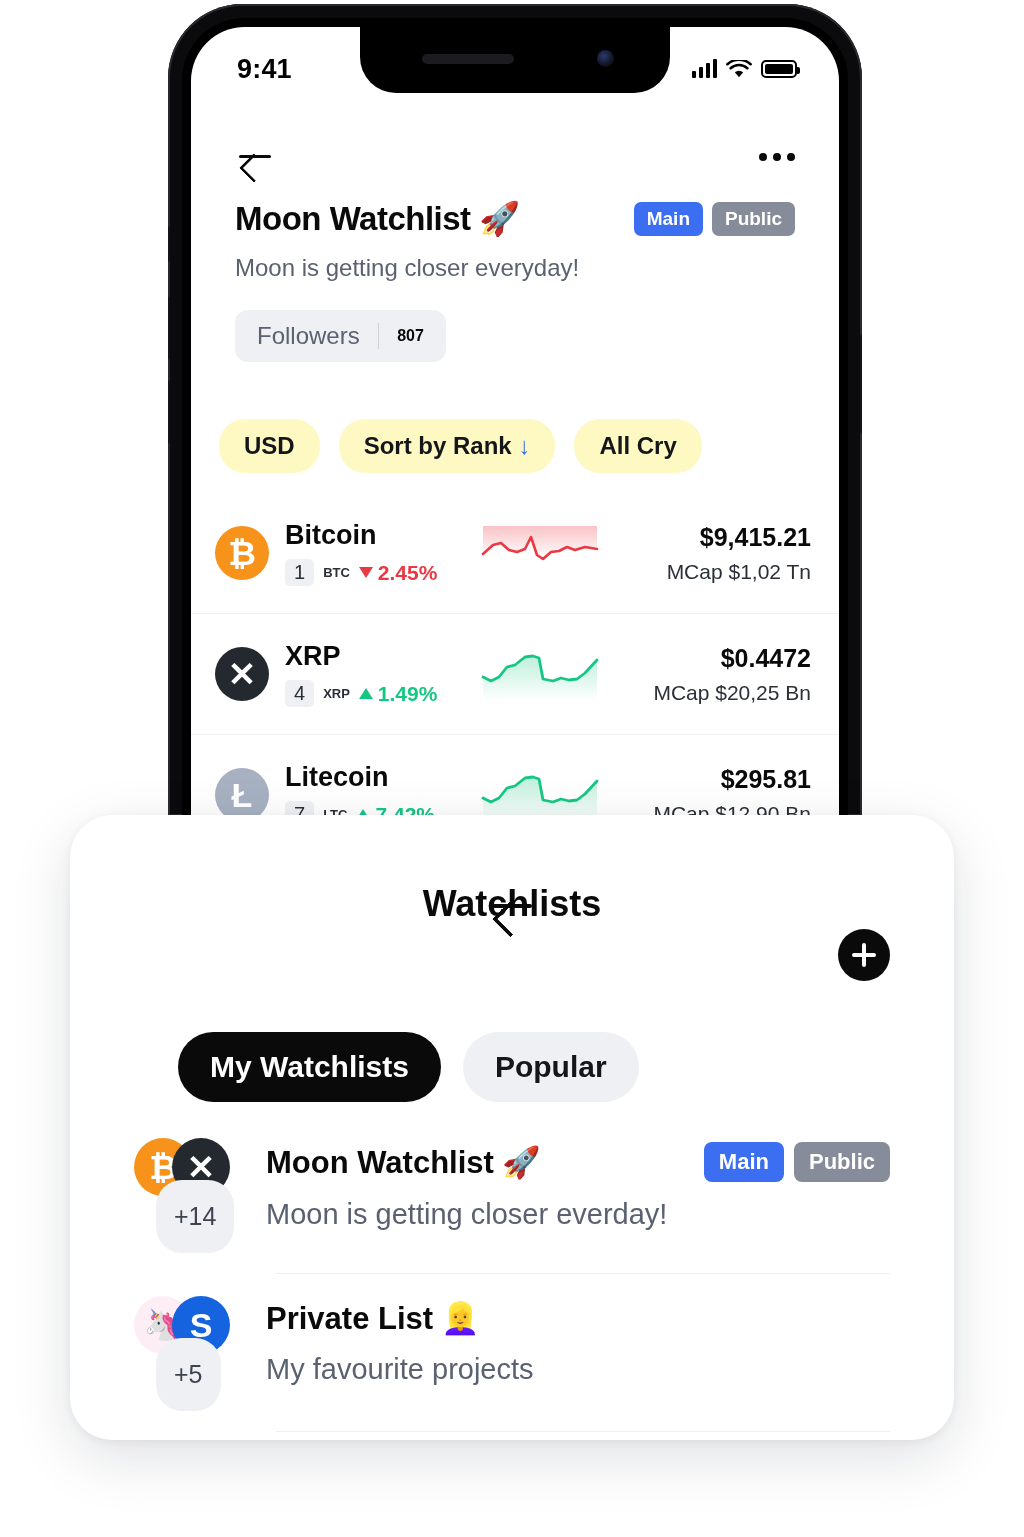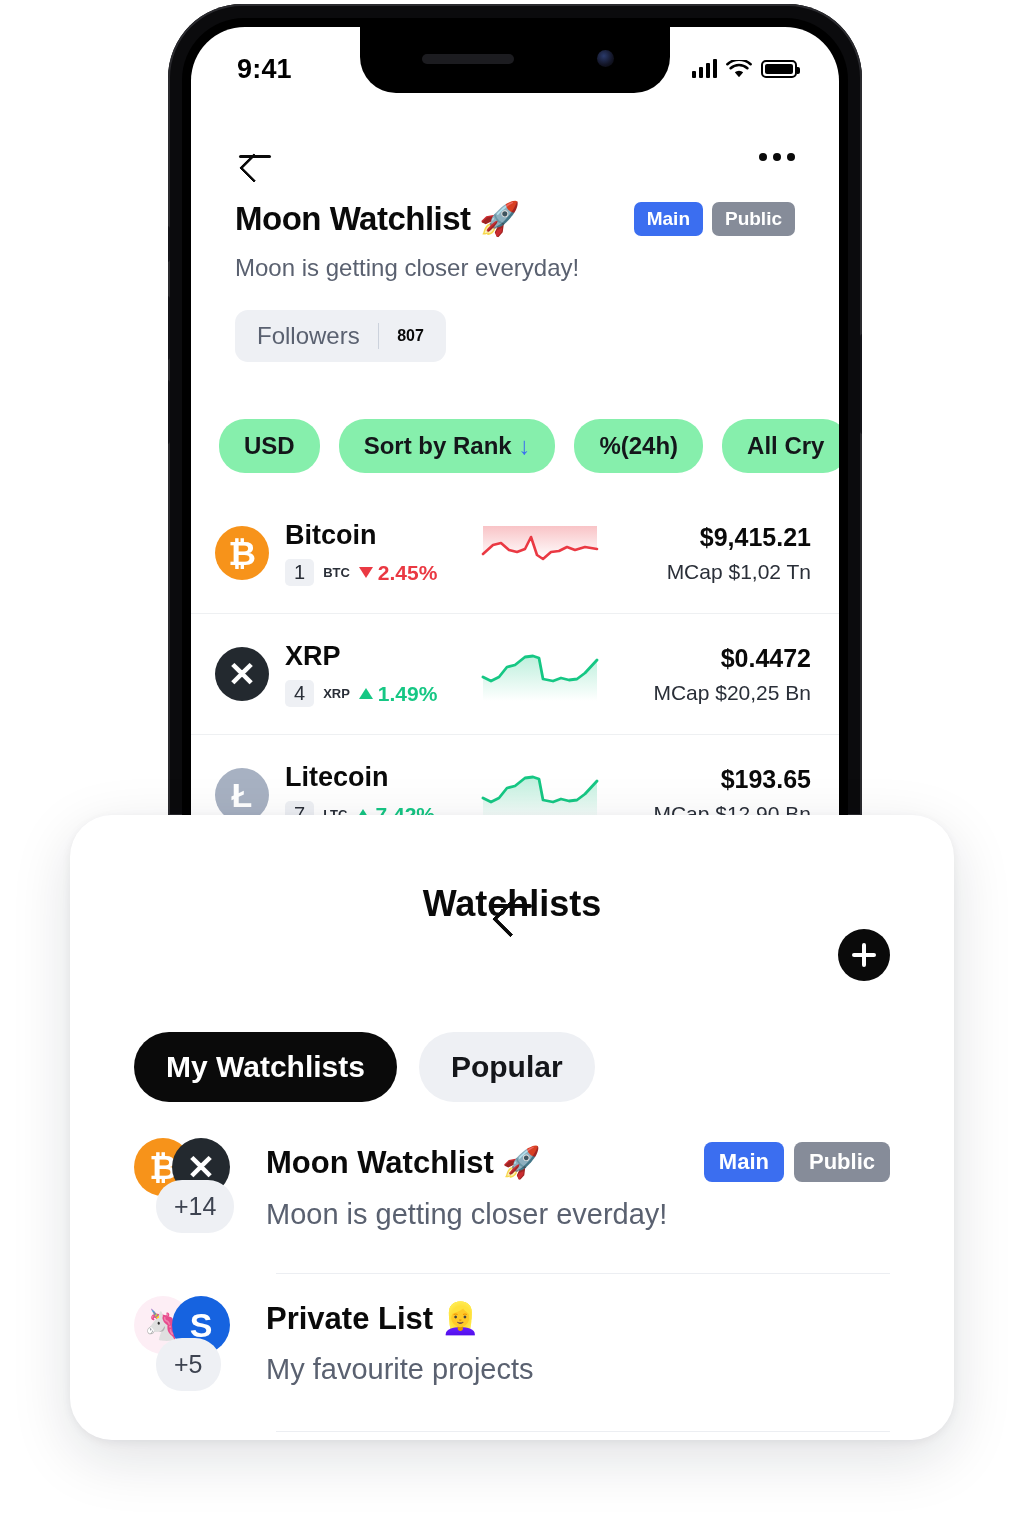--- a/index.html
+++ b/index.html
@@ -113,21 +113,21 @@
     margin-top: 28px; display: inline-flex; align-items: center;
     background: #eef0f4; border-radius: 13px; padding: 12px 22px; gap: 18px;
   }
   .followers .lab { font-size: 24px; color: #5a6170; }
   .followers .divider { width: 1.5px; height: 26px; background: #ccd2dc; }
   .followers .val { font-size: 16px; font-weight: bold; color: #0a0a0a; }
 
   
   .chips { position: absolute; top: 392px; left: 0; right: 0; padding-left: 28px; display: flex; gap: 19px; }
   .chip {
-    background: #86efac; border-radius: 26px; padding: 13px 25px;
+    background: #fef9c3; border-radius: 26px; padding: 13px 25px;
     font-size: 24px; font-weight: bold; color: #14161a; white-space: nowrap; flex: none;
   }
   .chip .arrow { color: #3b6ef0; font-weight: bold; }
 
   
   .coins { position: absolute; top: 466px; left: 0; right: 0; }
   .coin-row {
     display: flex; align-items: center; padding: 18px 28px 18px 24px;
     border-bottom: 1.5px solid #eef0f2; height: 121px;
   }
@@ -174,21 +174,21 @@
     position: absolute; left: 0; right: 0; text-align: center;
     font-size: 36px; font-weight: bold; color: #0a0a0a; pointer-events: none;
   }
   .sheet-add {
     margin-left: auto; width: 52px; height: 52px; border-radius: 50%; background: #0a0a0a;
     display: flex; align-items: center; justify-content: center; position: relative;
   }
   .sheet-add::before { content:''; position: absolute; width: 24px; height: 4.4px; background: #fff; border-radius: 2px; }
   .sheet-add::after { content:''; position: absolute; width: 4.4px; height: 24px; background: #fff; border-radius: 2px; }
 
-  .sheet-tabs { display: flex; gap: 22px; padding: 51px 64px 0 64px; }
+  .sheet-tabs { display: flex; gap: 22px; padding: 51px 64px 0 64px; margin-left: 44px; }
   .tab {
     border-radius: 36px; padding: 18px 32px; font-size: 30px; font-weight: bold;
     background: #eef0f4; color: #14161a; white-space: nowrap;
   }
   .tab.active { background: #0a0a0a; color: #ffffff; }
 
   .sheet-list { padding: 36px 64px 0 64px; }
   .list-item { display: flex; align-items: flex-start; padding-bottom: 24px; position: relative; }
   .list-item + .list-item { margin-top: 22px; }
   .list-item::after {
@@ -201,21 +201,21 @@
     font-size: 34px; font-weight: bold; color: #fff; line-height: 1;
   }
   .av1 { left: 0; z-index: 1; }
   .av2 { left: 38px; z-index: 2; }
   .av-btc { background: #f7931a; }
   .av-xrp { background: #23292f; }
   .av-uni { background: #fdeef5; }
   .av-snx { background: #1663e0; }
   .av-more {
     position: absolute; left: 22px; top: 42px; z-index: 3;
-    background: #eef0f4; border-radius: 26px; padding: 12px 18px;
+    background: #eef0f4; border-radius: 26px; padding: 22px 18px;
     font-size: 25px; color: #3d4350; font-weight: normal;
   }
   .li-body { flex: 1; padding-top: 4px; }
   .li-top { display: flex; align-items: center; justify-content: space-between; gap: 14px; }
   .li-title { font-size: 31px; font-weight: bold; color: #0a0a0a; white-space: nowrap; }
   .li-badges { display: flex; gap: 10px; }
   .li-badge { font-size: 22px; font-weight: bold; color: #fff; padding: 7px 15px; border-radius: 8px; white-space: nowrap; }
   .li-desc { margin-top: 16px; font-size: 29px; color: #5a6170; }
 </style>
 </head>
@@ -278,21 +278,20 @@
           <div class="followers">
             <span class="lab">Followers</span>
             <span class="divider"></span>
             <span class="val">807</span>
           </div>
         </div>
 
         <div class="chips">
           <div class="chip"><span>USD</span></div>
           <div class="chip"><span>Sort by Rank</span> <span class="arrow">↓</span></div>
-          <div class="chip"><span>%(24h)</span></div>
           <div class="chip"><span>All Cry</span></div>
         </div>
 
         <div class="coins">
 
           <div class="coin-row">
             <div class="coin-ico ico-btc">₿</div>
             <div class="coin-mid">
               <div class="coin-name">Bitcoin</div>
               <div class="coin-meta">
@@ -366,21 +365,21 @@
               <defs>
                   <linearGradient id="gr-grn2" x1="0" y1="0" x2="0" y2="1">
                 <stop offset="0%" stop-color="#16c784" stop-opacity="0.28"></stop>
                     <stop offset="100%" stop-color="#16c784" stop-opacity="0"></stop>
               </linearGradient>
                 </defs>
               <path d="M2,30 L10,34 L18,30 L26,20 L34,18 L44,10 L52,9 L58,11 L62,32 L72,34 L80,31 L88,33 L96,32 L104,26 L116,13 L116,54 L2,54 Z" fill="url(#gr-grn2)"></path>
               <polyline points="2,30 10,34 18,30 26,20 34,18 44,10 52,9 58,11 62,32 72,34 80,31 88,33 96,32 104,26 116,13" fill="none" stroke="#16c784" stroke-width="2.8" stroke-linejoin="round" stroke-linecap="round"></polyline>
             </svg>
             <div class="coin-right">
-              <div class="coin-price">$193.65</div>
+              <div class="coin-price">$295.81</div>
               <div class="coin-mcap">MCap $12,90 Bn</div>
             </div>
           </div>
 
         </div>
       </div>
     </div>
   </div>
 
   <div class="sheet">

